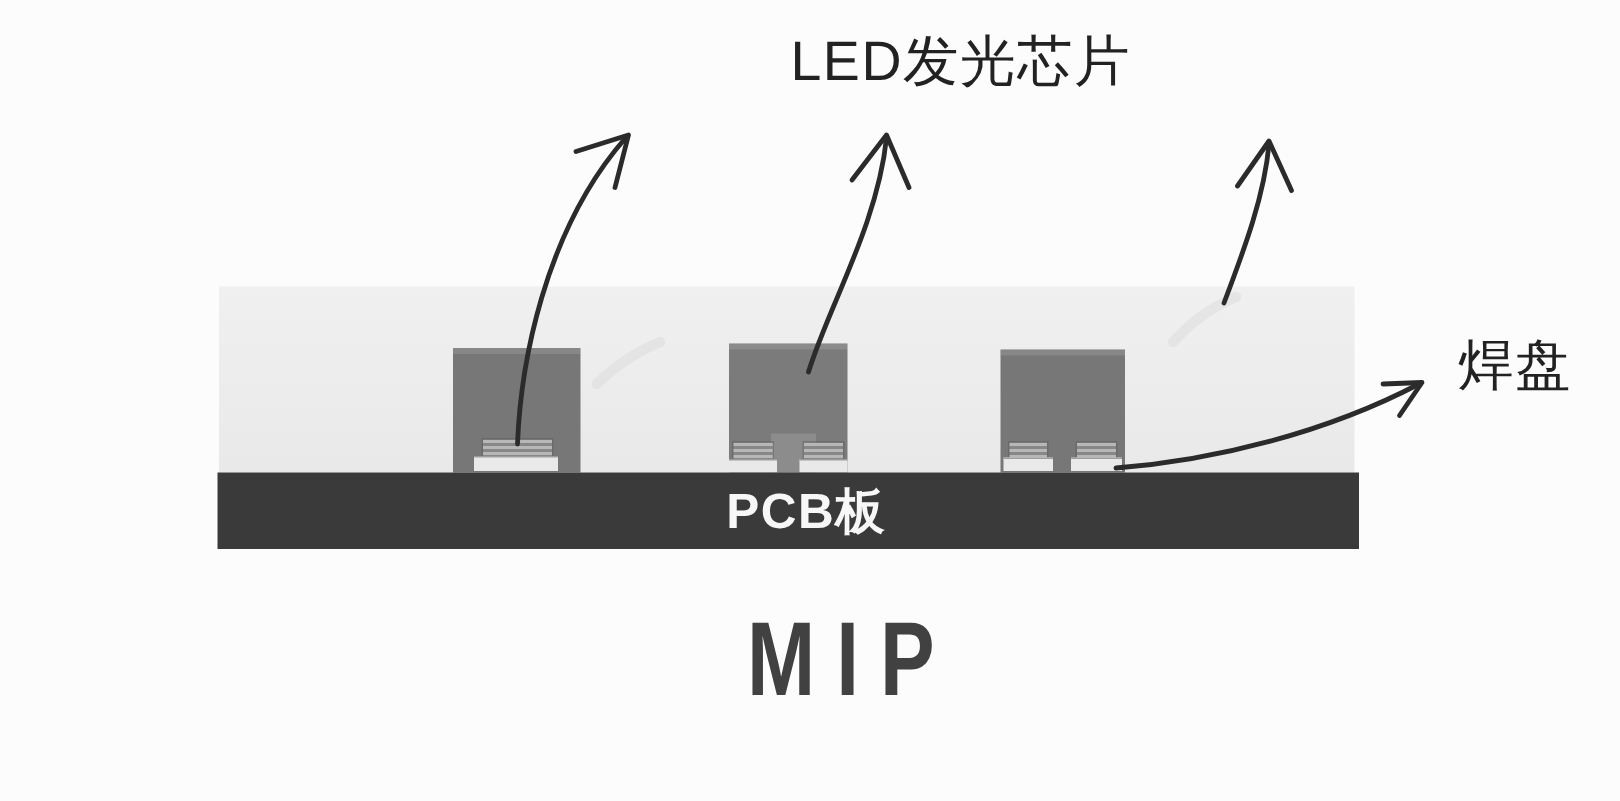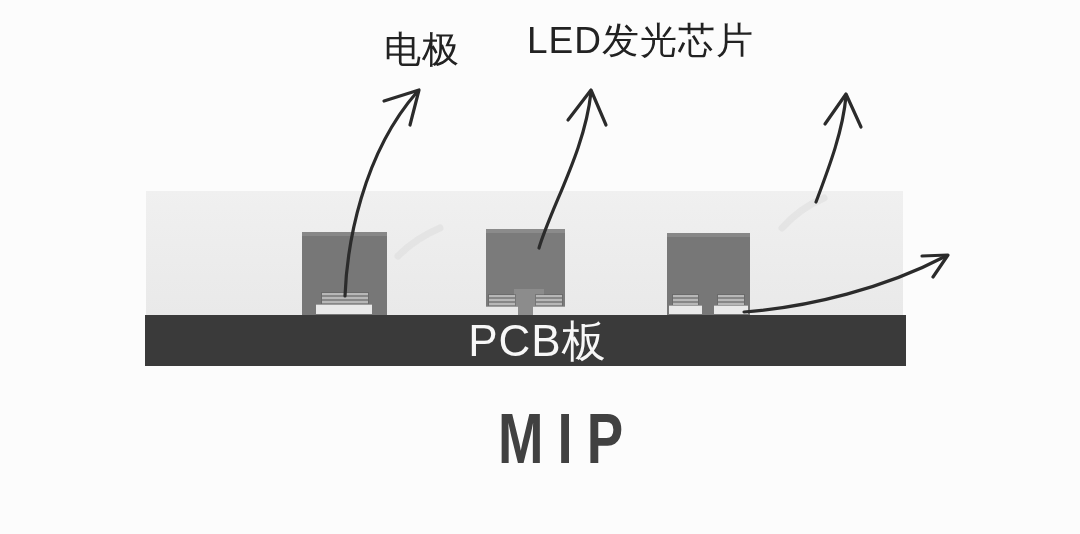--- a/index.html
+++ b/index.html
@@ -27,21 +27,21 @@
   .encapsulant{
     position:absolute;left:146px;top:191px;width:757px;height:124px;
     background:linear-gradient(180deg,#f0f0f0 0%,#ececec 55%,#e9e9e9 100%);
   }
   .pcb{
     position:absolute;left:145px;top:315px;width:761px;height:51px;
     background:#3a3a3a;
     display:flex;align-items:center;justify-content:center;
   }
   .pcb span{
-    color:#f7f7f7;font-size:44px;font-weight:normal;letter-spacing:1px;
+    color:#f7f7f7;font-size:33px;font-weight:bold;letter-spacing:1px;
     line-height:1;transform:translateX(12px);
   }
   .chip{
     position:absolute;background:#777777;
     box-shadow:inset 0 4px 0 rgba(255,255,255,0.12);
   }
   .chip1{left:302px;top:232px;width:85px;height:83px;}
   .chip2{left:486px;top:229px;width:79px;height:86px;background:#7b7b7b;}
   .chip3{left:667px;top:233px;width:83px;height:82px;}
   .chip2-glow{
@@ -73,22 +73,22 @@
     color:#414141;font-size:70px;font-weight:bold;letter-spacing:18px;
     line-height:1;transform:scaleX(.78);transform-origin:left top;
     white-space:nowrap;
   }
 </style>
 </head>
 <body>
 
 <div class="canvas">
 
-  <div class="callout lbl-electrode">电极</div>
   <div class="callout lbl-led">LED发光芯片</div>
+  <div class="callout lbl-pad">焊盘</div>
 
   <div class="encapsulant"></div>
 
   <div class="chip chip1"></div>
   <div class="chip chip2"></div>
   <div class="chip chip3"></div>
   <div class="chip2-glow"></div>
 
   <div class="pad-bump p1b"></div>
   <div class="pad-base p1s"></div>

